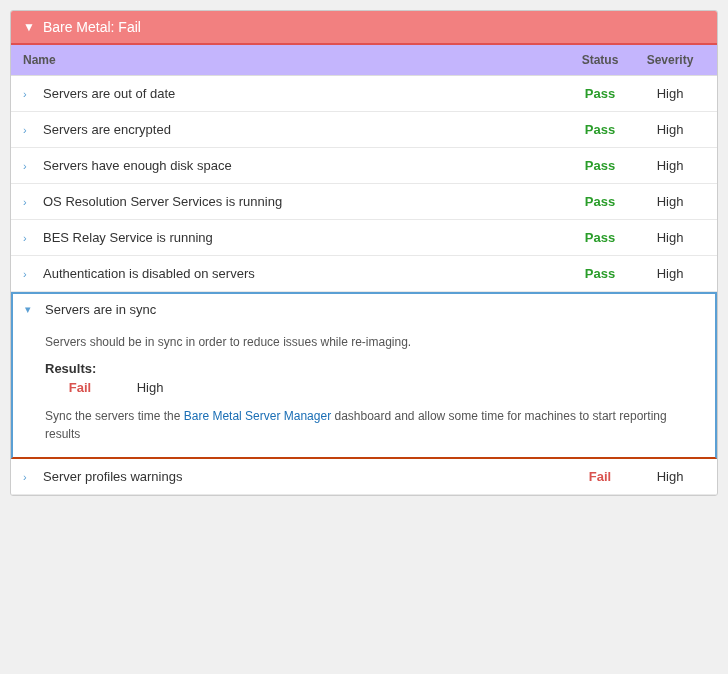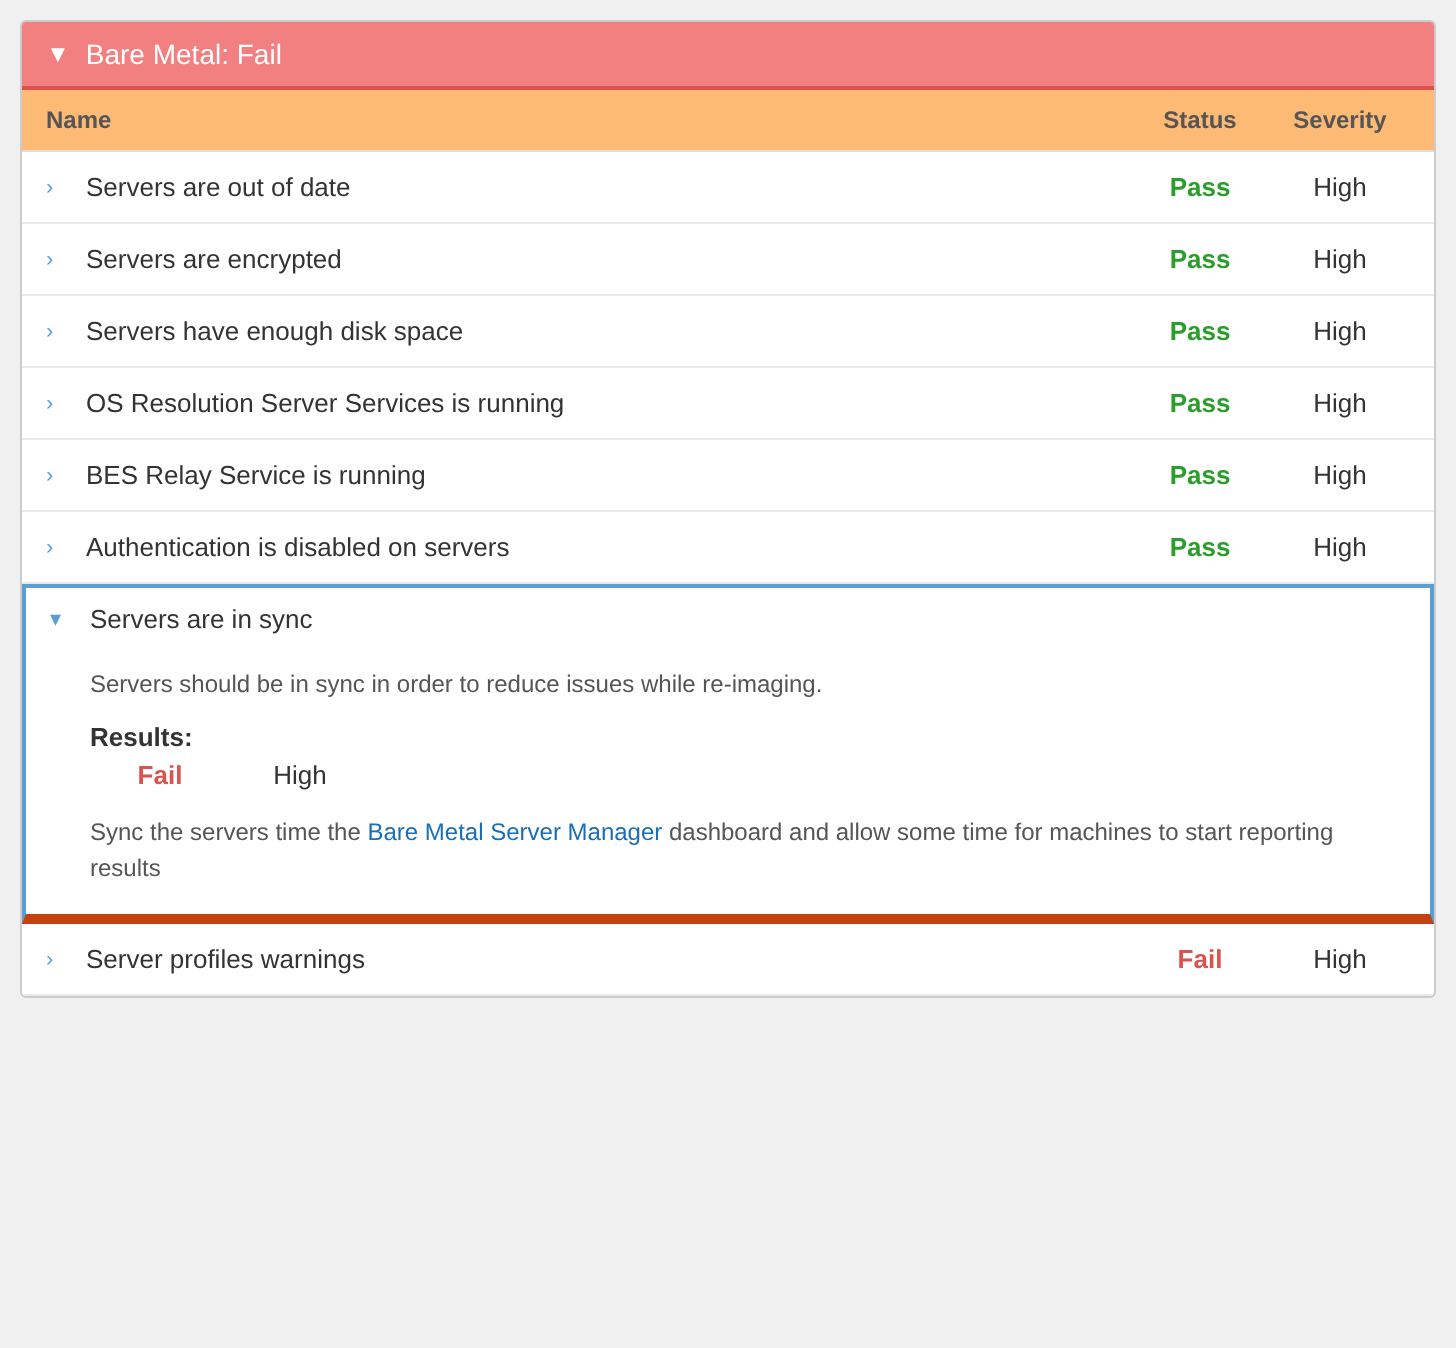--- a/index.html
+++ b/index.html
@@ -32,21 +32,21 @@
       font-size: 12px;
       cursor: pointer;
     }
     .panel-header-title {
       color: #fff;
       font-size: 14px;
       font-weight: 500;
     }
     .table-header {
       display: flex;
-      background: #fdba74;
+      background: #c4b5fd;
       border-bottom: 1px solid #ddd;
       padding: 8px 12px;
     }
     .col-name {
       flex: 1;
       color: #555;
       font-size: 12px;
       font-weight: 600;
     }
     .col-status {
@@ -106,21 +106,21 @@
     }
     .severity-high {
       width: 70px;
       text-align: center;
       color: #333;
       font-size: 13px;
     }
     .expanded-content {
       border: 2px solid #5a9fd4;
       border-top: none;
-      border-bottom: 5px solid #c2410c;
+      border-bottom: 2px solid #c2410c;
       padding: 10px 32px 14px 32px;
       background: #fff;
     }
     .expanded-description {
       color: #555;
       font-size: 12px;
       margin-bottom: 12px;
     }
     .results-label {
       font-weight: 700;

